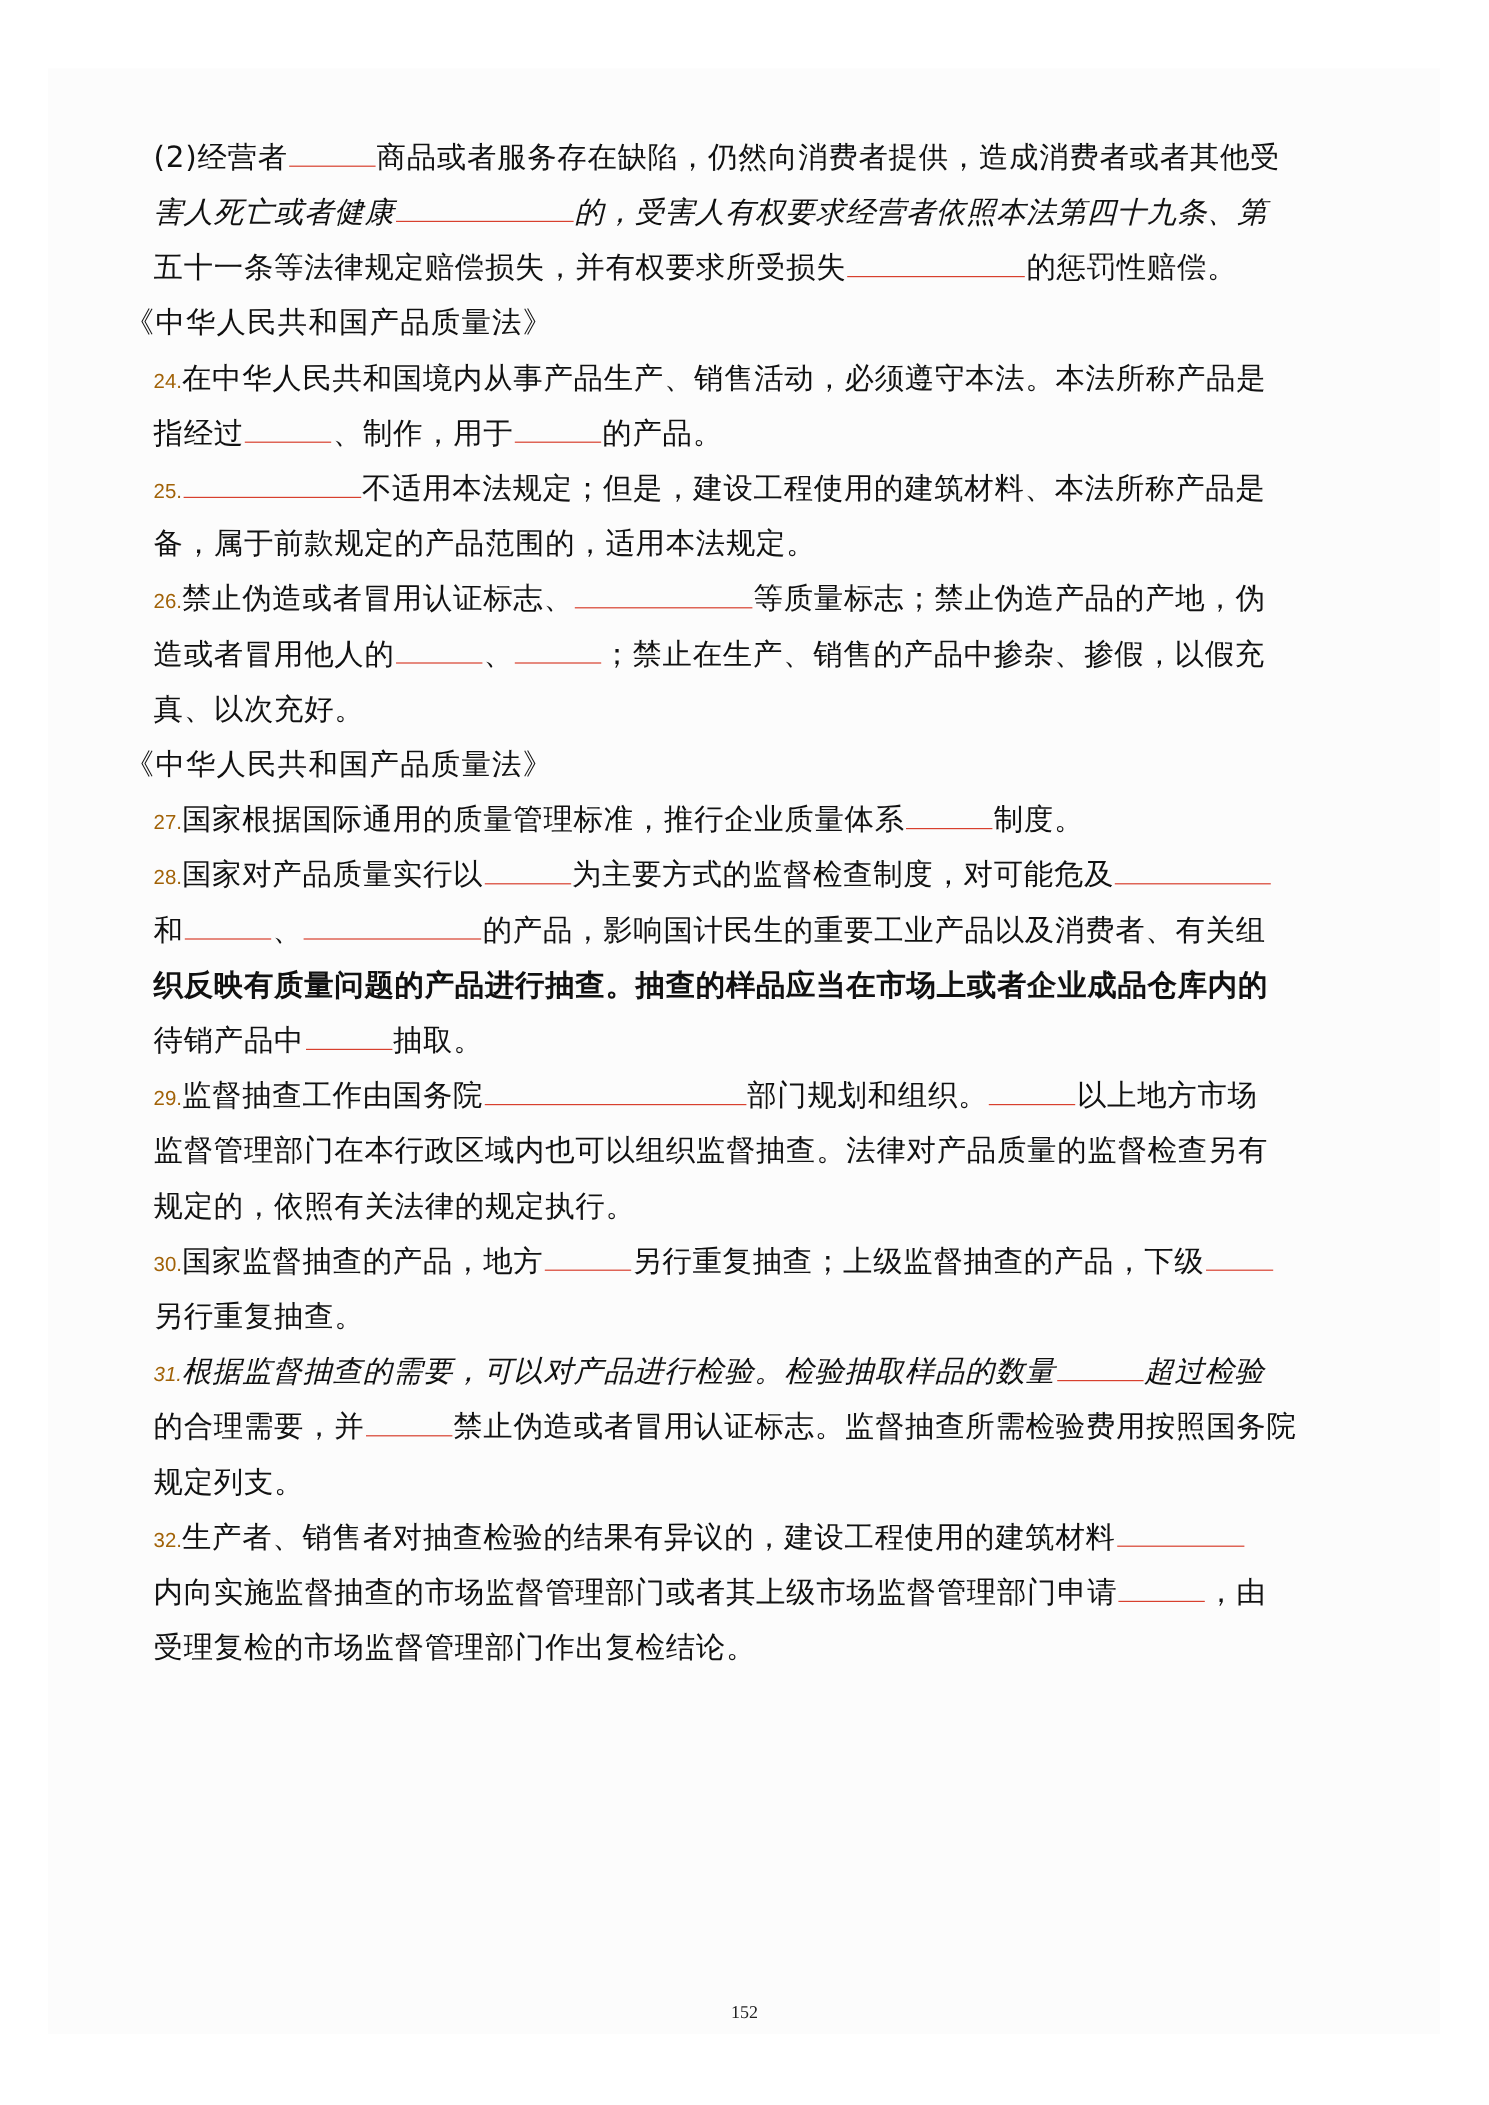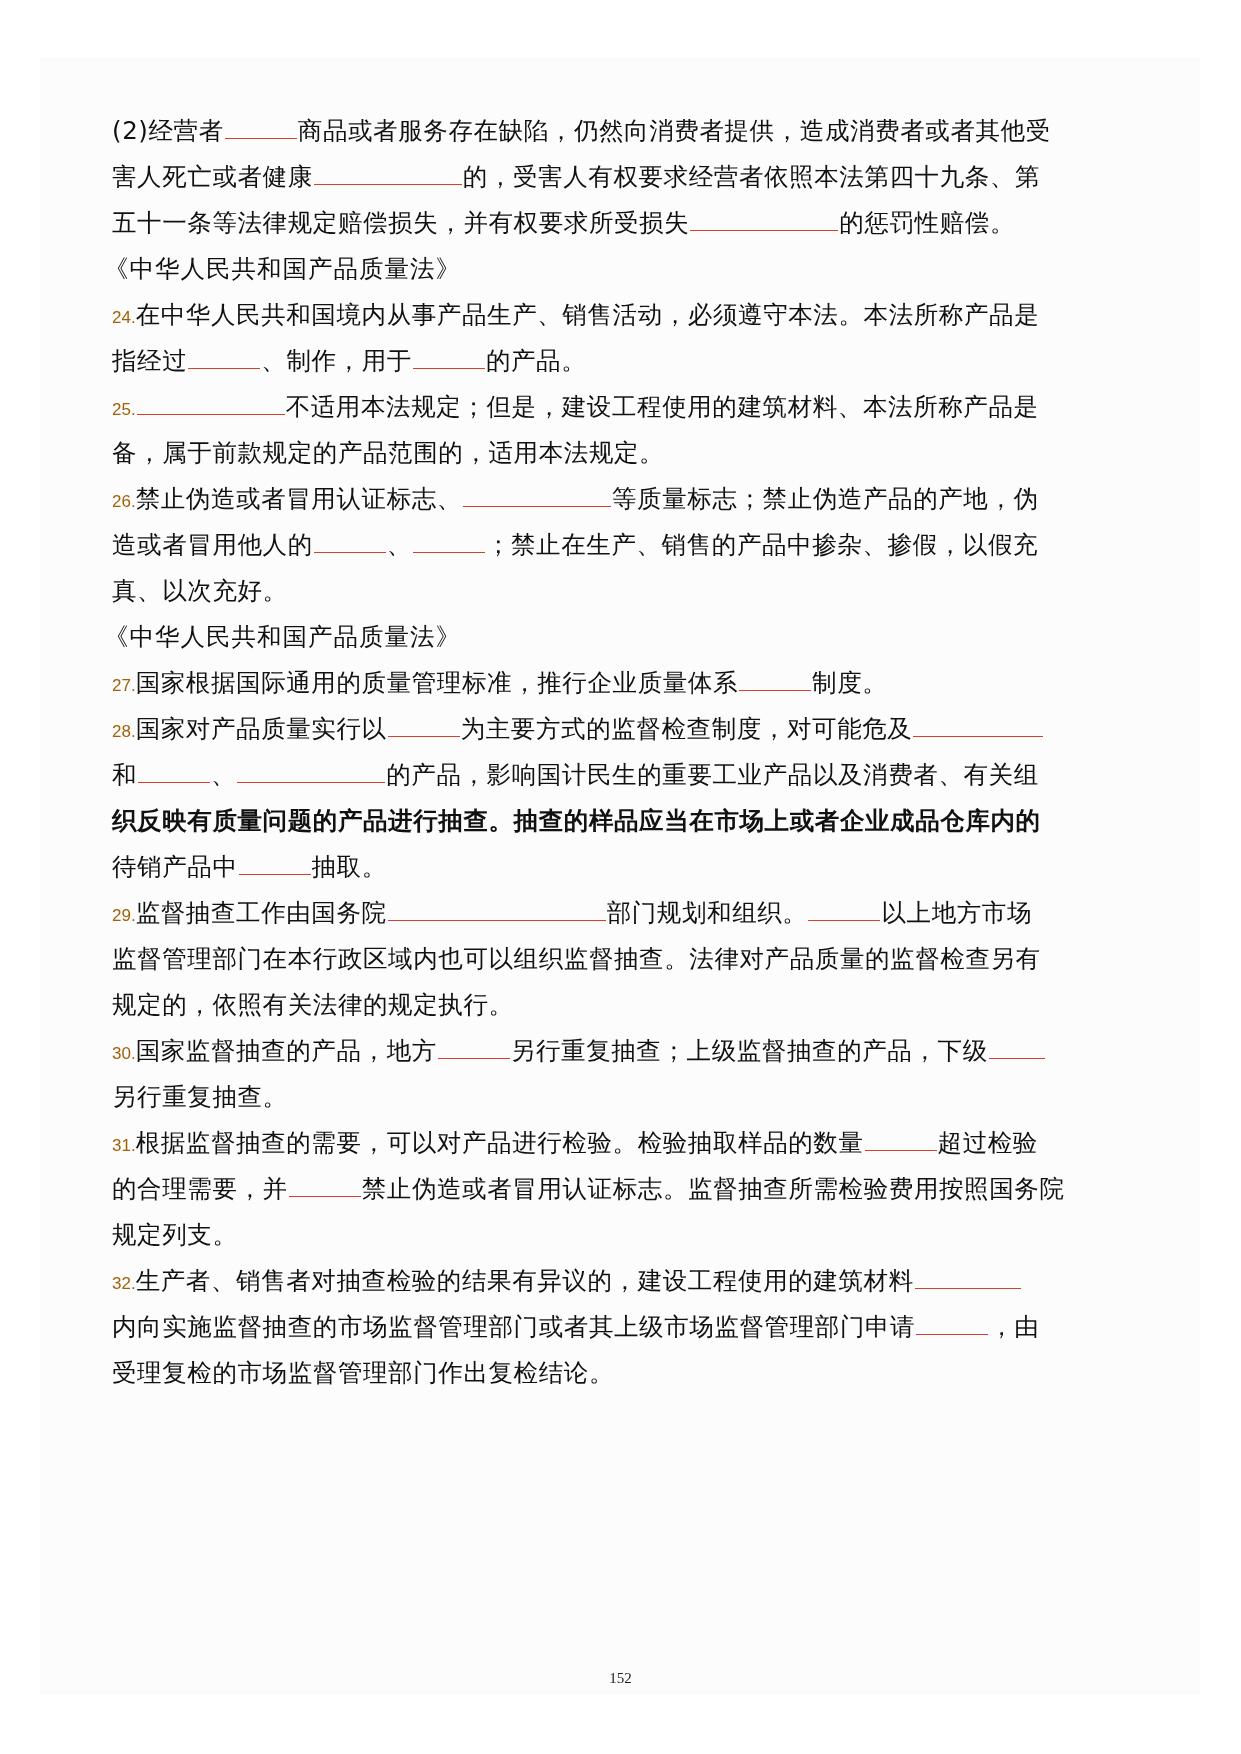--- a/index.html
+++ b/index.html
@@ -1,54 +1,54 @@
 <!DOCTYPE html>
 <html><head>
 <meta charset="utf-8">
 <style>
   html, body { margin:0; padding:0; background:#ffffff; }
   body { width:1241px; height:1754px; position:relative; overflow:hidden;
          font-family:"DejaVu Sans","Liberation Sans",sans-serif; color:#111; }
   .page { position:absolute; left:40px; top:57px; width:1160px; height:1638px; background:#fcfcfc; }
-  .line { position:absolute; left:112px; height:34px; white-space:nowrap;
+  .line { position:absolute; left:128px; height:34px; white-space:nowrap;
           font-size:24.5px; line-height:34px; letter-spacing:0.6px; }
   .seg { display:inline; }
   .num { font-family:"Liberation Sans",sans-serif; font-size:17px; letter-spacing:0; color:#a16207; }
   .blank { display:inline-block; height:24px; border-bottom:1.6px solid #d8402e; vertical-align:baseline; margin:0 1px; }
   .heading { letter-spacing:1px; }
   .pageno { position:absolute; left:0; width:1241px; top:1670px; text-align:center;
             font-family:"Liberation Serif",serif; font-size:15px; color:#222; }
 </style>
 </head>
 <body>
 
 <div class="page"></div>
 <div id="content">
     <div class="line" style="top: 114px;"><span class="seg">(2)经营者</span><span class="blank" style="width: 72px; border-bottom-color: rgb(216, 64, 46);"></span><span class="seg">商品或者服务存在缺陷，仍然向消费者提供，造成消费者或者其他受</span></div>
-    <div class="line" style="top: 160px;"><span class="seg">害人死亡或者健康</span><span class="blank" style="width: 148px; border-bottom-color: rgb(216, 64, 46);"></span><span class="seg">的，受害人有权要求经营者依照本法第四十九条、第</span></div>
+    <div class="line" style="top: 160px; font-style: italic;"><span class="seg">害人死亡或者健康</span><span class="blank" style="width: 148px; border-bottom-color: rgb(216, 64, 46);"></span><span class="seg">的，受害人有权要求经营者依照本法第四十九条、第</span></div>
     <div class="line" style="top: 206px;"><span class="seg">五十一条等法律规定赔偿损失，并有权要求所受损失</span><span class="blank" style="width: 148px; border-bottom-color: rgb(216, 64, 46);"></span><span class="seg">的惩罚性赔偿。</span></div>
     <div class="line heading" style="top: 252px; left: 104px;"><span class="seg">《中华人民共和国产品质量法》</span></div>
     <div class="line" style="top: 298px;"><span class="seg num">24.</span><span class="seg">在中华人民共和国境内从事产品生产、销售活动，必须遵守本法。本法所称产品是</span></div>
     <div class="line" style="top: 344px;"><span class="seg">指经过</span><span class="blank" style="width: 72px; border-bottom-color: rgb(216, 64, 46);"></span><span class="seg">、制作，用于</span><span class="blank" style="width: 72px; border-bottom-color: rgb(216, 64, 46);"></span><span class="seg">的产品。</span></div>
     <div class="line" style="top: 390px;"><span class="seg num">25.</span><span class="blank" style="width: 148px; border-bottom-color: rgb(216, 64, 46);"></span><span class="seg">不适用本法规定；但是，建设工程使用的建筑材料、本法所称产品是</span></div>
     <div class="line" style="top: 436px;"><span class="seg">备，属于前款规定的产品范围的，适用本法规定。</span></div>
     <div class="line" style="top: 482px;"><span class="seg num">26.</span><span class="seg">禁止伪造或者冒用认证标志、</span><span class="blank" style="width: 148px; border-bottom-color: rgb(216, 64, 46);"></span><span class="seg">等质量标志；禁止伪造产品的产地，伪</span></div>
     <div class="line" style="top: 528px;"><span class="seg">造或者冒用他人的</span><span class="blank" style="width: 72px; border-bottom-color: rgb(216, 64, 46);"></span><span class="seg">、</span><span class="blank" style="width: 72px; border-bottom-color: rgb(216, 64, 46);"></span><span class="seg">；禁止在生产、销售的产品中掺杂、掺假，以假充</span></div>
     <div class="line" style="top: 574px;"><span class="seg">真、以次充好。</span></div>
     <div class="line heading" style="top: 620px; left: 104px;"><span class="seg">《中华人民共和国产品质量法》</span></div>
     <div class="line" style="top: 666px;"><span class="seg num">27.</span><span class="seg">国家根据国际通用的质量管理标准，推行企业质量体系</span><span class="blank" style="width: 72px; border-bottom-color: rgb(216, 64, 46);"></span><span class="seg">制度。</span></div>
     <div class="line" style="top: 712px;"><span class="seg num">28.</span><span class="seg">国家对产品质量实行以</span><span class="blank" style="width: 72px; border-bottom-color: rgb(216, 64, 46);"></span><span class="seg">为主要方式的监督检查制度，对可能危及</span><span class="blank" style="width: 130px; border-bottom-color: rgb(216, 64, 46);"></span></div>
     <div class="line" style="top: 758px;"><span class="seg">和</span><span class="blank" style="width: 72px; border-bottom-color: rgb(216, 64, 46);"></span><span class="seg">、</span><span class="blank" style="width: 148px; border-bottom-color: rgb(216, 64, 46);"></span><span class="seg">的产品，影响国计民生的重要工业产品以及消费者、有关组</span></div>
     <div class="line" style="top: 804px; font-weight: bold;"><span class="seg">织反映有质量问题的产品进行抽查。抽查的样品应当在市场上或者企业成品仓库内的</span></div>
     <div class="line" style="top: 850px;"><span class="seg">待销产品中</span><span class="blank" style="width: 72px; border-bottom-color: rgb(216, 64, 46);"></span><span class="seg">抽取。</span></div>
     <div class="line" style="top: 896px;"><span class="seg num">29.</span><span class="seg">监督抽查工作由国务院</span><span class="blank" style="width: 218px; border-bottom-color: rgb(216, 64, 46);"></span><span class="seg">部门规划和组织。</span><span class="blank" style="width: 72px; border-bottom-color: rgb(216, 64, 46);"></span><span class="seg">以上地方市场</span></div>
     <div class="line" style="top: 942px;"><span class="seg">监督管理部门在本行政区域内也可以组织监督抽查。法律对产品质量的监督检查另有</span></div>
     <div class="line" style="top: 988px;"><span class="seg">规定的，依照有关法律的规定执行。</span></div>
     <div class="line" style="top: 1034px;"><span class="seg num">30.</span><span class="seg">国家监督抽查的产品，地方</span><span class="blank" style="width: 72px; border-bottom-color: rgb(216, 64, 46);"></span><span class="seg">另行重复抽查；上级监督抽查的产品，下级</span><span class="blank" style="width: 56px; border-bottom-color: rgb(216, 64, 46);"></span></div>
     <div class="line" style="top: 1080px;"><span class="seg">另行重复抽查。</span></div>
-    <div class="line" style="top: 1126px;"><span class="seg num">31.</span><span class="seg">根据监督抽查的需要，可以对产品进行检验。检验抽取样品的数量</span><span class="blank" style="width: 72px; border-bottom-color: rgb(216, 64, 46);"></span><span class="seg">超过检验</span></div>
+    <div class="line" style="top: 1126px; font-style: italic;"><span class="seg num">31.</span><span class="seg">根据监督抽查的需要，可以对产品进行检验。检验抽取样品的数量</span><span class="blank" style="width: 72px; border-bottom-color: rgb(216, 64, 46);"></span><span class="seg">超过检验</span></div>
     <div class="line" style="top: 1172px;"><span class="seg">的合理需要，并</span><span class="blank" style="width: 72px; border-bottom-color: rgb(216, 64, 46);"></span><span class="seg">禁止伪造或者冒用认证标志。监督抽查所需检验费用按照国务院</span></div>
     <div class="line" style="top: 1218px;"><span class="seg">规定列支。</span></div>
     <div class="line" style="top: 1264px;"><span class="seg num">32.</span><span class="seg">生产者、销售者对抽查检验的结果有异议的，建设工程使用的建筑材料</span><span class="blank" style="width: 106px; border-bottom-color: rgb(216, 64, 46);"></span></div>
     <div class="line" style="top: 1310px;"><span class="seg">内向实施监督抽查的市场监督管理部门或者其上级市场监督管理部门申请</span><span class="blank" style="width: 72px; border-bottom-color: rgb(216, 64, 46);"></span><span class="seg">，由</span></div>
     <div class="line" style="top: 1356px;"><span class="seg">受理复检的市场监督管理部门作出复检结论。</span></div>
   </div>
 <div class="pageno">152</div>
 
 </body></html>

